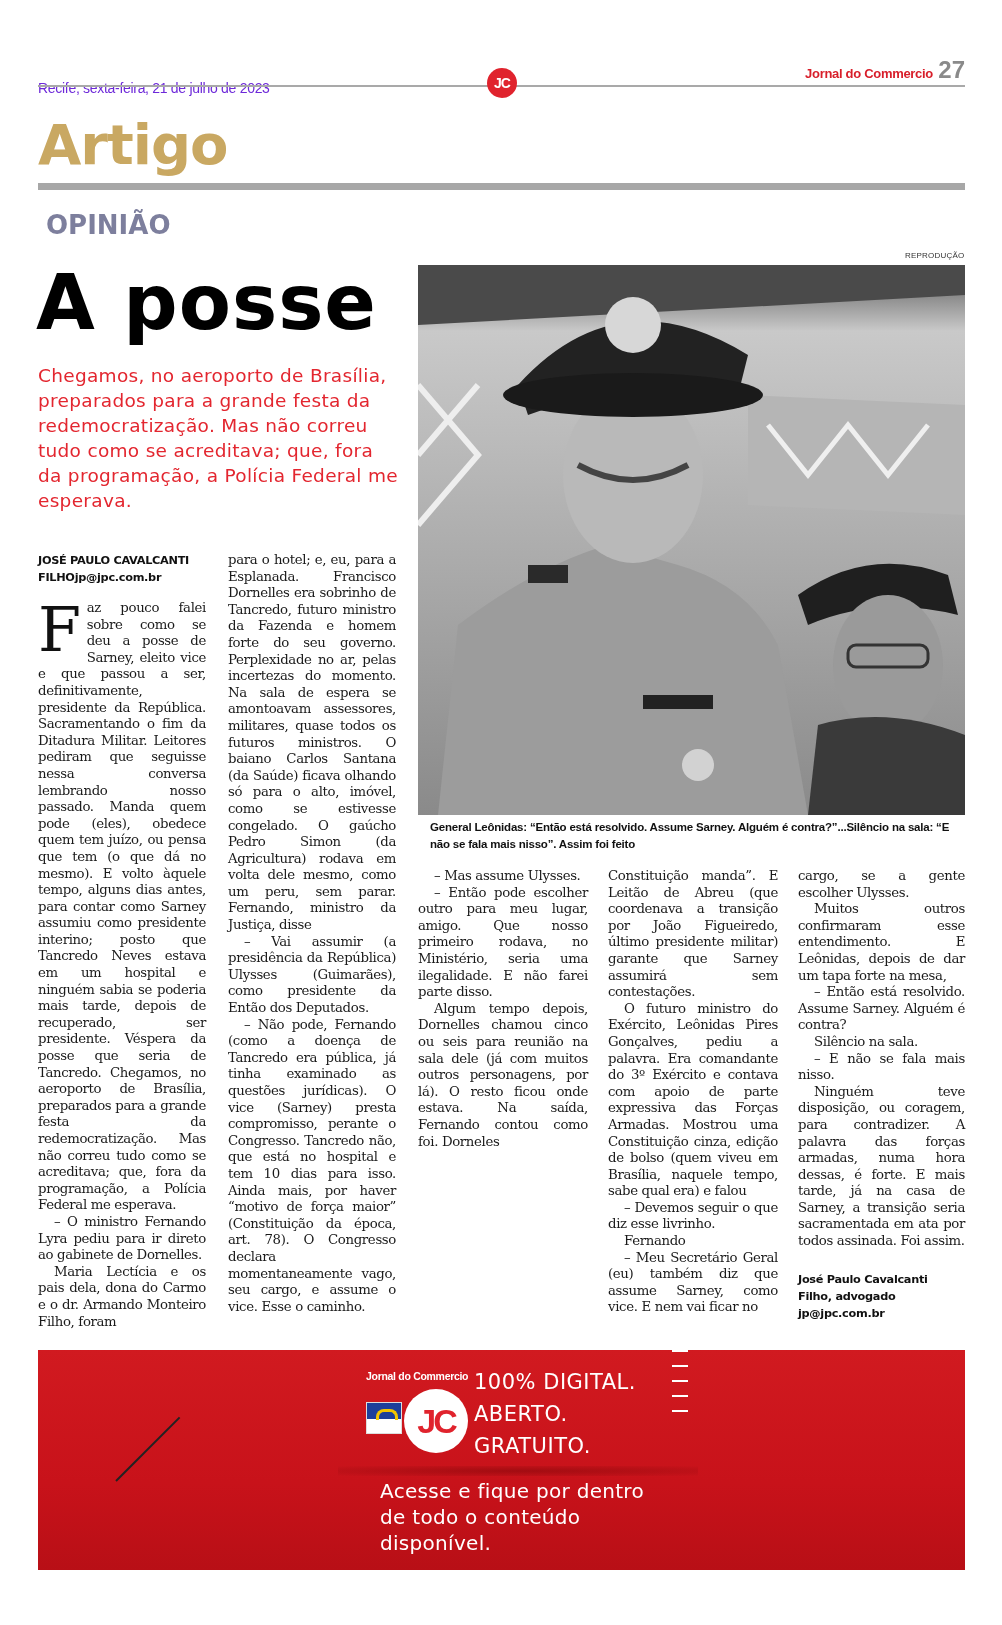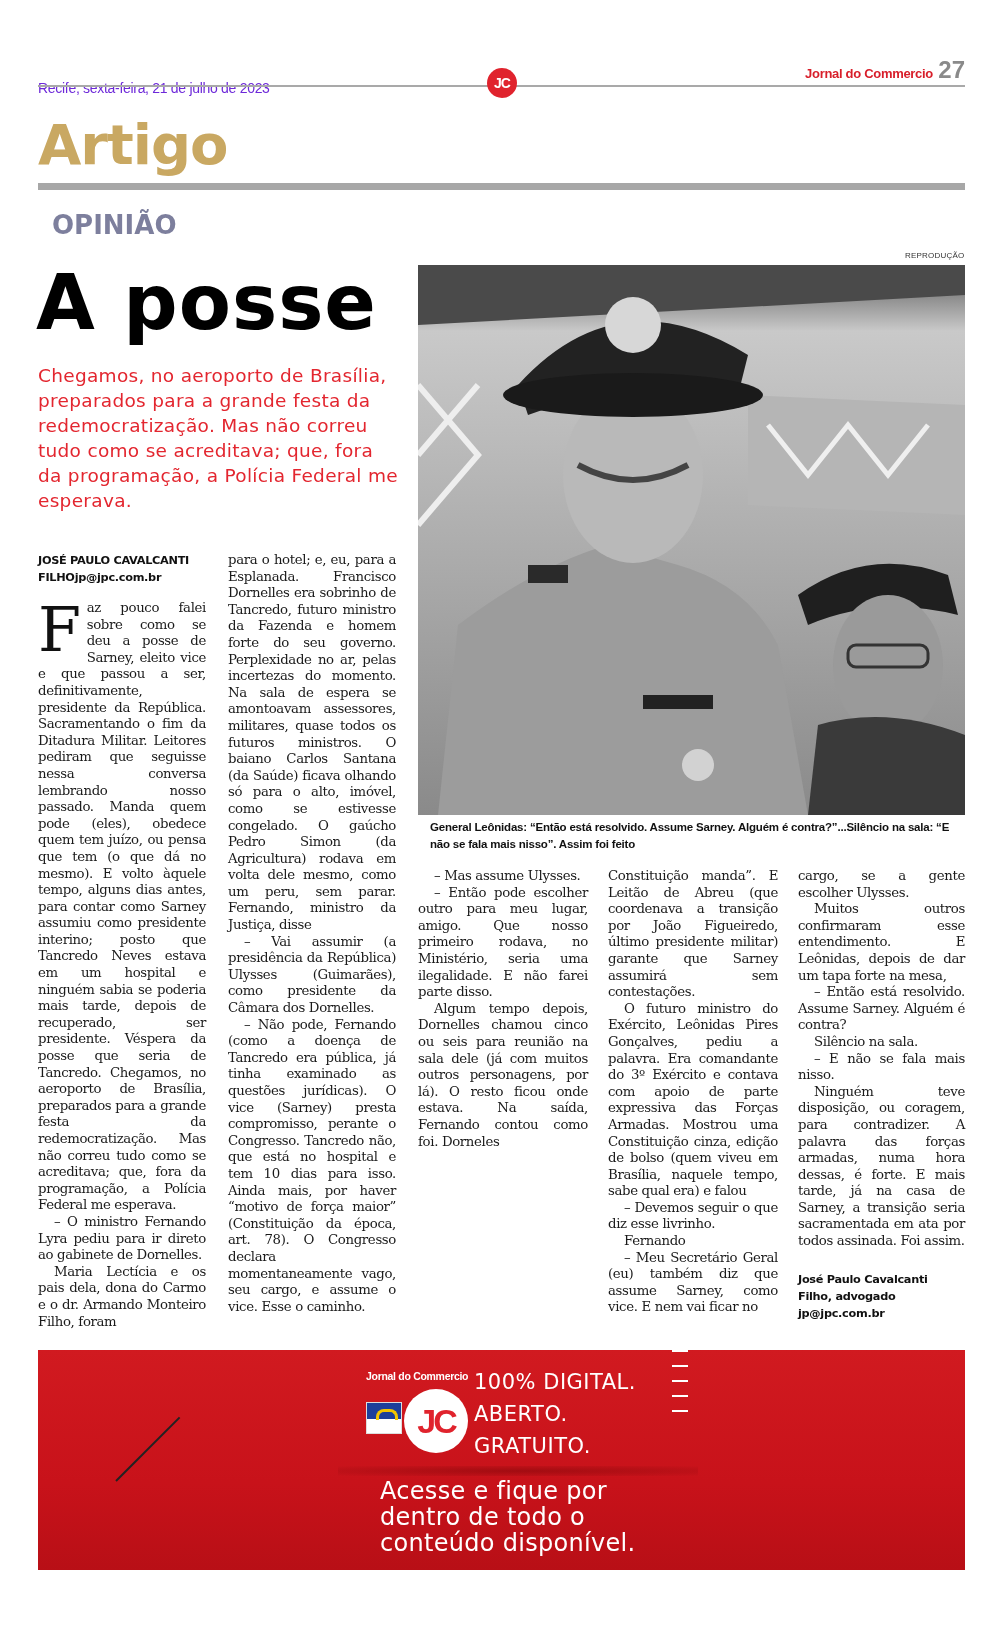--- a/index.html
+++ b/index.html
@@ -8,21 +8,21 @@
   .masthead { position:absolute; left:38px; top:58px; width:927px; height:30px; }
   .mh-date { position:absolute; left:0; top:22px; font-family:"Liberation Sans", sans-serif; font-size:14px; color:#6d28d9; letter-spacing:-0.3px; }
   .mh-brand { position:absolute; right:32px; top:8px; font-family:"Liberation Sans", sans-serif; font-size:13px; font-weight:bold; color:#d81e2a; letter-spacing:-0.3px; }
   .mh-page { position:absolute; right:0; top:-2px; font-size:24px; font-weight:bold; color:#8a8a8a; }
   .mh-line { position:absolute; left:0; top:27px; width:927px; height:2px; background:#a9a9a9; }
   .mh-logo { position:absolute; left:449px; top:10px; width:30px; height:30px; border-radius:50%; background:#e0232d; color:#fff; font-weight:bold; font-size:14px; text-align:center; line-height:30px; letter-spacing:-1px; }
 
   .section-title { position:absolute; left:38px; top:112px; font-family:"DejaVu Sans", sans-serif; font-weight:bold; font-size:56px; color:#c9a862; letter-spacing:-1px; }
   .section-rule { position:absolute; left:38px; top:183px; width:927px; height:7px; background:#a7a7a7; }
 
-  .kicker { position:absolute; left:52px; top:210px; font-family:"DejaVu Sans", sans-serif; font-weight:bold; font-size:26px; color:#7d7f9d; }
+  .kicker { position:absolute; left:46px; top:210px; font-family:"DejaVu Sans", sans-serif; font-weight:bold; font-size:26px; color:#7d7f9d; }
   .headline { position:absolute; left:36px; top:258px; font-family:"DejaVu Sans", sans-serif; font-weight:bold; font-size:76px; color:#000; letter-spacing:1px; }
   .lede { position:absolute; left:38px; top:363px; width:360px; font-family:"DejaVu Sans", sans-serif; font-size:18.5px; line-height:25px; color:#e3262f; letter-spacing:0.3px; }
 
   .credit { position:absolute; left:905px; top:251px; font-size:8px; color:#333; letter-spacing:0.2px; }
   .photo { position:absolute; left:418px; top:265px; width:547px; height:550px; overflow:hidden; background:#6f6f6f; }
   .caption { position:absolute; left:430px; top:819px; width:535px; font-family:"Liberation Sans", sans-serif; font-weight:bold; font-size:11.5px; line-height:17px; color:#111; letter-spacing:-0.2px; }
 
   .byline { position:absolute; left:38px; top:552px; width:180px; font-family:"DejaVu Sans", sans-serif; font-weight:bold; font-size:11.3px; line-height:17px; color:#111; letter-spacing:-0.3px; }
 
   .col { position:absolute; font-family:"DejaVu Serif", serif; font-size:13.3px; line-height:16.6px; color:#1a1a1a; text-align:justify; letter-spacing:-0.35px; }
@@ -32,21 +32,21 @@
 
   .sig { position:absolute; left:798px; top:1271px; width:170px; font-family:"DejaVu Sans", sans-serif; font-weight:bold; font-size:11.3px; line-height:17px; color:#111; letter-spacing:-0.3px; }
 
   .ad { position:absolute; left:38px; top:1350px; width:927px; height:220px; background:linear-gradient(180deg,#d11a20 0%,#c8121a 60%,#b80f16 100%); overflow:hidden; }
   .ad-diag { position:absolute; left:78px; top:130px; width:90px; height:2px; background:#222; transform:rotate(-45deg); transform-origin:left center; }
   .ad-brand { position:absolute; left:328px; top:20px; font-size:10.5px; font-weight:bold; color:#fff; letter-spacing:-0.3px; }
   .ad-logo { position:absolute; left:366px; top:39px; width:64px; height:64px; border-radius:50%; background:#fff; color:#e0232d; font-weight:bold; font-size:34px; text-align:center; line-height:64px; letter-spacing:-3px; }
   .ad-flag { position:absolute; left:328px; top:52px; width:34px; height:30px; background:linear-gradient(180deg,#1c3f9b 0 55%,#ffffff 55% 100%); border:1px solid #ddd; }
   .ad-flag::after { content:""; position:absolute; left:9px; top:6px; width:16px; height:8px; border-radius:8px 8px 0 0; border:3px solid #f2c500; border-bottom:none; }
   .ad-line { position:absolute; left:436px; font-family:"DejaVu Sans", sans-serif; font-size:21px; color:#fff; letter-spacing:0.5px; }
-  .ad-cta { position:absolute; left:342px; top:128px; width:280px; font-family:"DejaVu Sans", sans-serif; font-size:24px; line-height:26px; color:#fff; letter-spacing:0.3px; }
+  .ad-cta { position:absolute; left:342px; top:128px; width:280px; font-family:"DejaVu Sans", sans-serif; font-size:20px; line-height:26px; color:#fff; letter-spacing:0.3px; }
   .ad-menu { position:absolute; left:634px; top:0; width:16px; }
   .ad-menu span { display:block; height:2px; background:#fff; margin-bottom:13px; }
   .ad-shadow { position:absolute; left:300px; top:116px; width:360px; height:10px; background:radial-gradient(ellipse at center, rgba(90,0,0,0.35), rgba(0,0,0,0)); }
 </style>
 </head>
 <body>
 
 <div class="masthead">
   <span class="mh-date">Recife, sexta-feira, 21 de julho de 2023</span>
   <div class="mh-line"></div>
@@ -105,21 +105,21 @@
 </div>
 
 <div class="col" style="left:38px; top:600px; width:168px;">
   <p><span class="dropcap">F</span><span>az pouco falei sobre como se deu a posse de Sarney, eleito vice e que passou a ser, definitivamente, presidente da República. Sacramentando o fim da Ditadura Militar. Leitores pediram que seguisse nessa conversa lembrando nosso passado. Manda quem pode (eles), obedece quem tem juízo, ou pensa que tem (o que dá no mesmo). E volto àquele tempo, alguns dias antes, para contar como Sarney assumiu como presidente interino; posto que Tancredo Neves estava em um hospital e ninguém sabia se poderia mais tarde, depois de recuperado, ser presidente. Véspera da posse que seria de Tancredo. Chegamos, no aeroporto de Brasília, preparados para a grande festa da redemocratização. Mas não correu tudo como se acreditava; que, fora da programação, a Polícia Federal me esperava.</span></p>
   <p class="ind">– O ministro Fernando Lyra pediu para ir direto ao gabinete de Dornelles.</p>
   <p class="ind">Maria Lectícia e os pais dela, dona do Carmo e o dr. Armando Monteiro Filho, foram</p>
 </div>
 
 <div class="col" style="left:228px; top:552px; width:168px;">
   <p>para o hotel; e, eu, para a Esplanada. Francisco Dornelles era sobrinho de Tancredo, futuro ministro da Fazenda e homem forte do seu governo. Perplexidade no ar, pelas incertezas do momento. Na sala de espera se amontoavam assessores, militares, quase todos os futuros ministros. O baiano Carlos Santana (da Saúde) ficava olhando só para o alto, imóvel, como se estivesse congelado. O gaúcho Pedro Simon (da Agricultura) rodava em volta dele mesmo, como um peru, sem parar. Fernando, ministro da Justiça, disse</p>
-  <p class="ind">– Vai assumir (a presidência da República) Ulysses (Guimarães), como presidente da Câmara dos Dornelles.</p>
+  <p class="ind">– Vai assumir (a presidência da República) Ulysses (Guimarães), como presidente da Então dos Deputados.</p>
   <p class="ind">– Não pode, Fernando (como a doença de Tancredo era pública, já tinha examinado as questões jurídicas). O vice (Sarney) presta compromisso, perante o Congresso. Tancredo não, que está no hospital e tem 10 dias para isso. Ainda mais, por haver “motivo de força maior” (Constituição da época, art. 78). O Congresso declara momentaneamente vago, seu cargo, e assume o vice. Esse o caminho.</p>
 </div>
 
 <div class="col" style="left:418px; top:868px; width:170px;">
   <p class="ind">– Mas assume Ulysses.</p>
   <p class="ind">– Então pode escolher outro para meu lugar, amigo. Que nosso primeiro rodava, no Ministério, seria uma ilegalidade. E não farei parte disso.</p>
   <p class="ind">Algum tempo depois, Dornelles chamou cinco ou seis para reunião na sala dele (já com muitos outros personagens, por lá). O resto ficou onde estava. Na saída, Fernando contou como foi. Dorneles</p>
 </div>
 
 <div class="col" style="left:608px; top:868px; width:170px;">

